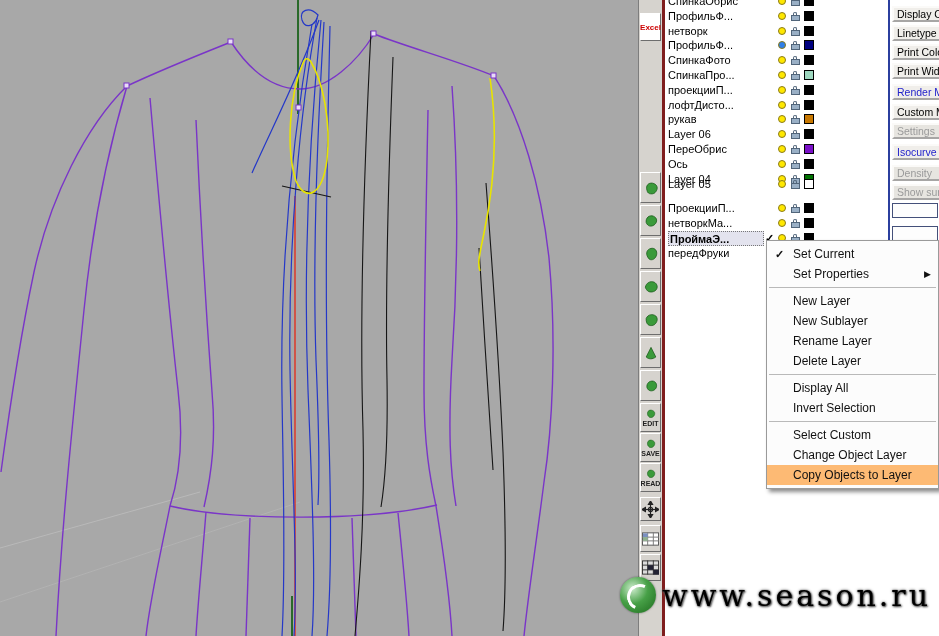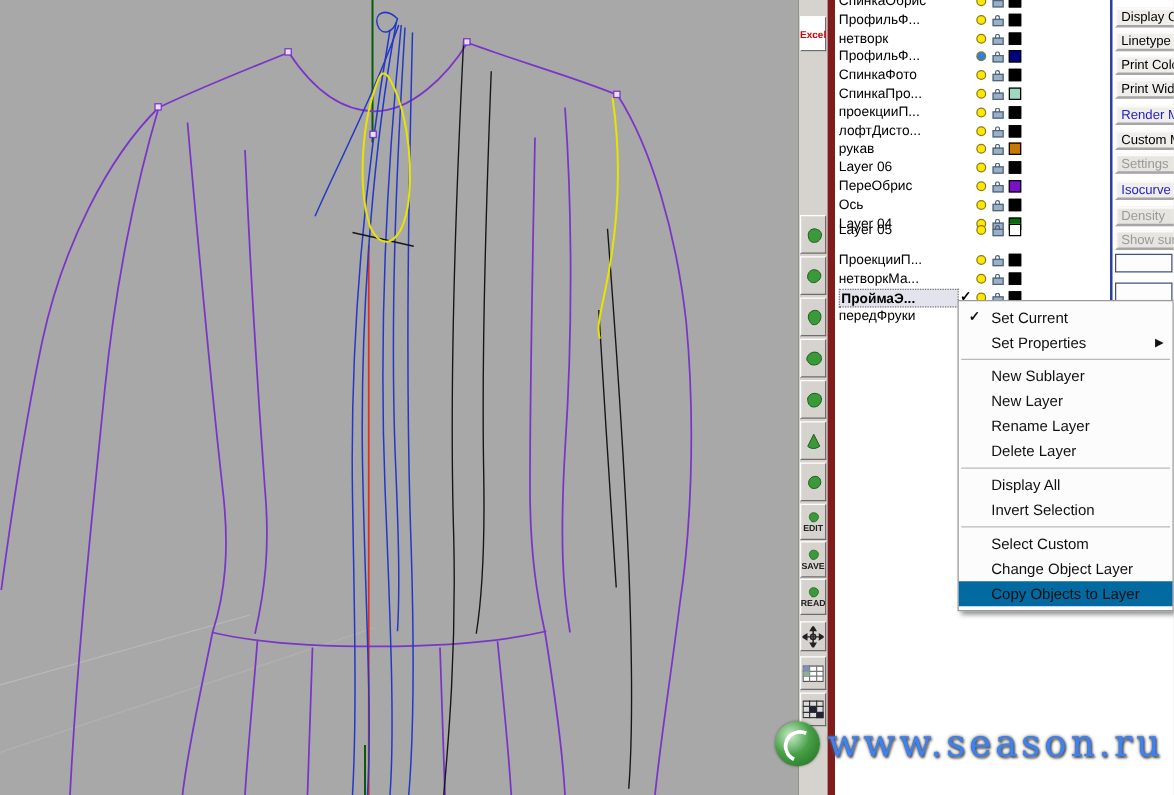--- a/index.html
+++ b/index.html
@@ -12,21 +12,21 @@
   .viewport{position:absolute;left:0;top:0;width:638px;height:636px;background:#a8a8a8;}
   .viewport svg{display:block;}
   
   .toolstrip{position:absolute;left:638px;top:0;width:24px;height:636px;background:#d6d3ce;border-left:1px solid #7d7d7d;box-sizing:border-box;}
   .tbtn{position:absolute;left:1px;width:21px;box-sizing:border-box;background:#d6d3ce;
         border:1px solid;border-color:#ffffff #6d6d6d #6d6d6d #ffffff;
         display:flex;flex-direction:column;align-items:center;justify-content:center;gap:1px;cursor:default;}
   .tbtn .tlabel{font-size:7px;font-weight:bold;color:#222;line-height:8px;}
   .excel-label{color:#cc0000;font-weight:bold;font-size:8px;letter-spacing:0;}
   
-  .layers{position:absolute;left:662px;top:0;width:277px;height:636px;background:#ffffff;border-left:6px solid #7f1d1d;box-sizing:border-box;}
+  .layers{position:absolute;left:662px;top:0;width:277px;height:636px;background:#ffffff;border-left:3px solid #7f1d1d;box-sizing:border-box;}
   .lrow{position:absolute;left:0;width:154px;height:15px;}
   .lname{position:absolute;left:3px;top:1px;width:96px;height:13px;line-height:13px;font-size:11px;color:#000;
          white-space:nowrap;overflow:hidden;}
   .lcur{position:absolute;left:100px;top:0;width:11px;height:14px;font-size:11px;font-weight:bold;line-height:14px;color:#000;}
   .lbulb{position:absolute;left:113px;top:3px;width:8px;height:8px;border-radius:50%;border:1px solid #8a7a1a;box-sizing:border-box;}
   .llock{position:absolute;left:126px;top:6px;width:9px;height:6px;background:#9ab0c6;border:1px solid #51657a;box-sizing:border-box;}
   .llock::before{content:"";position:absolute;left:1px;top:-4px;width:4px;height:4px;box-sizing:border-box;
                  border:1px solid #51657a;border-bottom:none;border-radius:3px 3px 0 0;}
   .lswatch{position:absolute;left:139px;top:2px;width:10px;height:10px;border:1px solid #000;box-sizing:border-box;}
   .lrow.sel .lname{font-weight:bold;background:#e3e3ee;border:1px dotted #777;box-sizing:border-box;padding:0 1px;top:0;height:15px;line-height:14px;}
@@ -38,30 +38,30 @@
   .prop-btn.link{color:#2222cc;}
   .prop-btn.disabled{color:#9a9a9a;background:#e7e5e0;}
   .mini-box{position:absolute;left:892px;width:46px;height:15px;background:#fdfdfd;border:1px solid #44507a;box-sizing:border-box;}
   
   .cmenu{position:absolute;left:766px;top:240px;width:171px;background:#fcfcfc;
          border:1px solid #9a9a9a;box-shadow:3px 3px 4px rgba(0,0,0,.45);
          padding:3px 0;z-index:50;}
   .mi{position:relative;height:20px;line-height:20px;padding-left:26px;font-size:12px;color:#111;cursor:default;white-space:nowrap;}
   .mi .mi-check{position:absolute;left:8px;top:0;font-weight:bold;font-size:11px;}
   .mi .mi-arrow{position:absolute;right:7px;top:0;font-size:9px;}
-  .mi.hl{background:#0369a1;}
+  .mi.hl{background:#fdba74;}
   .msep{height:1px;background:#b9b9b9;margin:3px 2px;}
   
   .watermark{position:absolute;left:620px;top:577px;display:flex;align-items:center;gap:6px;z-index:40;pointer-events:none;}
   .wm-logo{width:36px;height:36px;border-radius:50%;position:relative;
            background:radial-gradient(circle at 35% 32%, #cdeccd 0%, #47a047 45%, #1d6b1d 100%);
            box-shadow:0 0 2px rgba(0,0,0,.5);}
   .wm-logo::after{content:"";position:absolute;left:7px;top:7px;width:20px;height:20px;border-radius:50%;
                   border:3px solid transparent;border-left-color:#fff;border-top-color:#fff;transform:rotate(-20deg);}
-  .wm-text{font-family:"DejaVu Serif",serif;font-size:30px;color:#3b82f6;letter-spacing:3px;
+  .wm-text{font-family:"DejaVu Serif",serif;font-size:30px;color:#000000;letter-spacing:3px;
            text-shadow:0 0 1px #555,0 0 3px #666,1px 1px 2px #444;}
 </style>
 </head>
 <body>
 
 <div class="viewport">
   <svg width="638" height="636" viewBox="0 0 638 636">
 
     <line x1="0" y1="548" x2="200" y2="492" stroke="#b9b9b9" stroke-width="1"></line>
     <line x1="0" y1="602" x2="300" y2="502" stroke="#b2b2b2" stroke-width="1"></line>
@@ -348,24 +348,24 @@
   <div class="mi">
     <span class="mi-check">✓</span>
     <span>Set Current</span>
   </div>
   <div class="mi">
     <span>Set Properties</span>
     <span class="mi-arrow">▶</span>
   </div>
   <div class="msep"></div>
   <div class="mi">
+    <span>New Layer</span>
+  </div>
+  <div class="mi">
     <span>New Sublayer</span>
-  </div>
-  <div class="mi">
-    <span>New Layer</span>
   </div>
   <div class="mi">
     <span>Rename Layer</span>
   </div>
   <div class="mi">
     <span>Delete Layer</span>
   </div>
   <div class="msep"></div>
   <div class="mi">
     <span>Display All</span>

